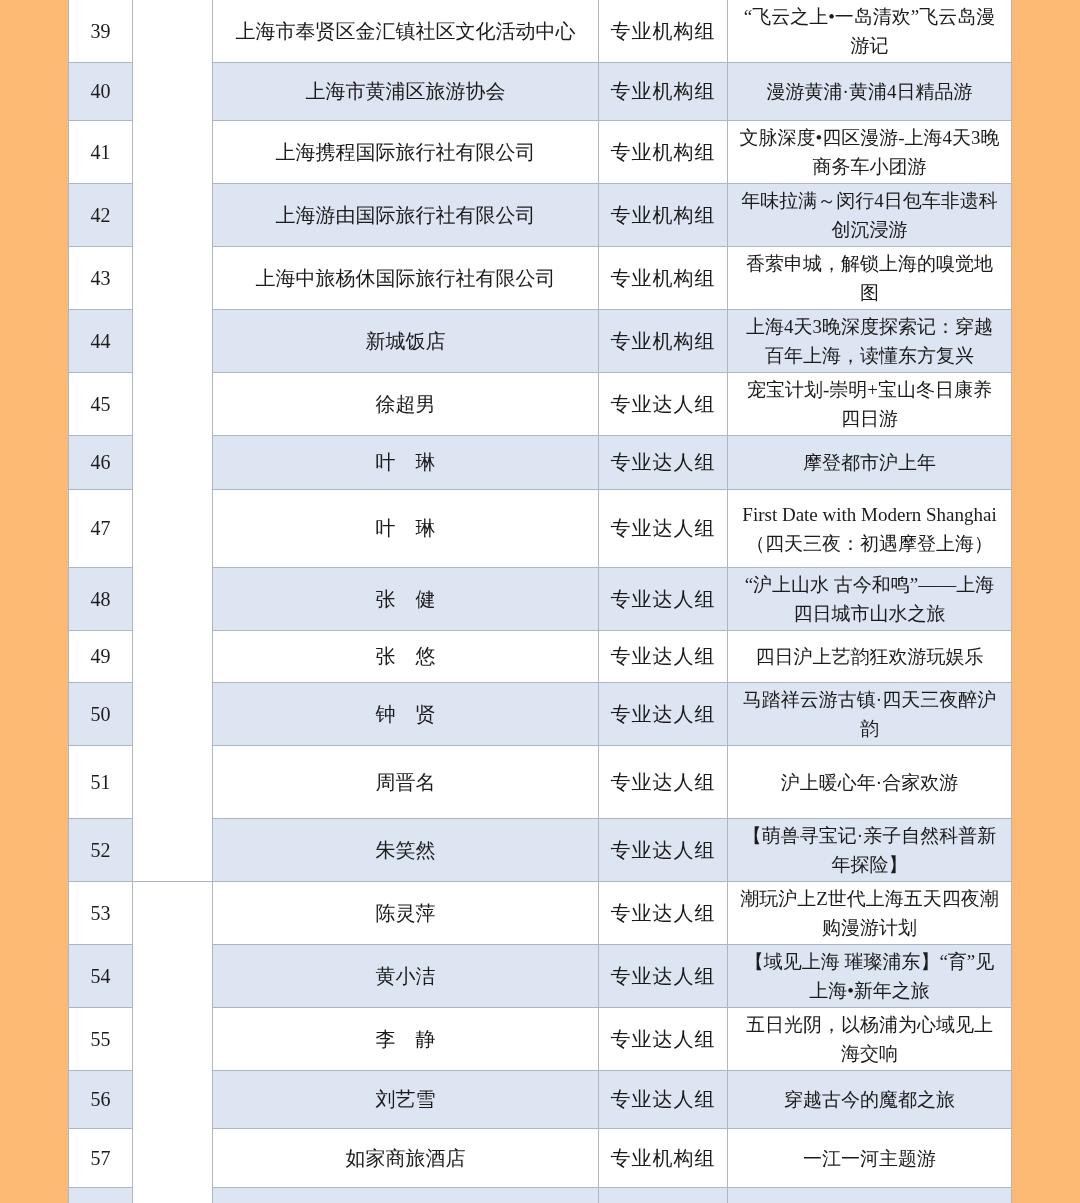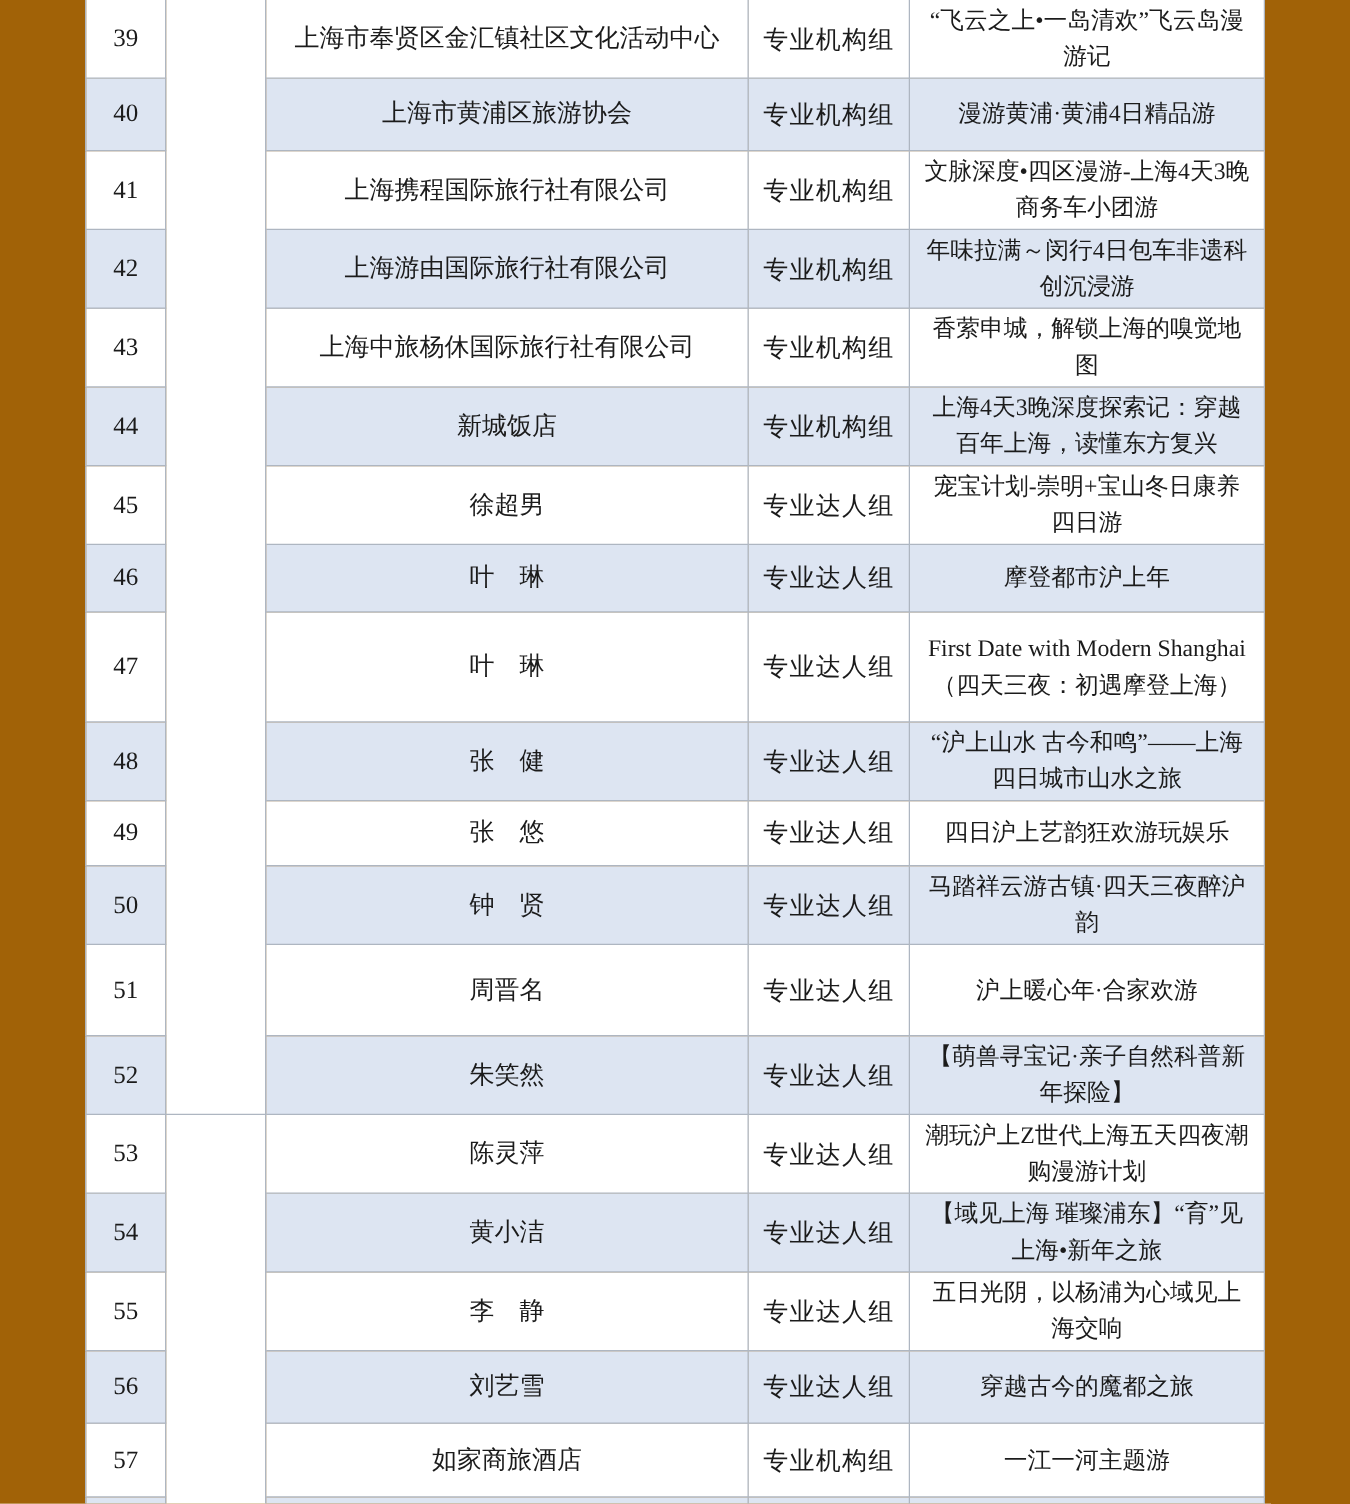--- a/index.html
+++ b/index.html
@@ -1,21 +1,21 @@
 <!DOCTYPE html>
 <html style="--band: #dde5f2; --border: #aeb6c1;"><head>
 <meta charset="utf-8">
 <style>
   html,body{margin:0;padding:0;}
   body{
     width:1080px;height:1203px;overflow:hidden;background:#ffffff;
     font-family:"Liberation Serif","DejaVu Serif",serif;
     color:#1b1b1b;
   }
-  .page{position:relative;width:1080px;height:1203px;overflow:hidden;background:#a16207;}
+  .page{position:relative;width:1080px;height:1203px;overflow:hidden;background:#fdba74;}
   table.award{
     position:absolute;left:68px;top:0;
     border-collapse:collapse;table-layout:fixed;
   }
   col.w-no{width:64px;}
   col.w-group{width:80px;}
   col.w-name{width:386px;}
   col.w-cat{width:129px;}
   col.w-title{width:284px;}
   td{
@@ -87,21 +87,21 @@
     <td class="c-name">徐超男</td>
     <td class="c-cat">专业达人组</td>
     <td class="c-title">宠宝计划-崇明+宝山冬日康养四日游</td>
   </tr>
         <tr class="band" style="height: 54px;">
     <td class="c-no">46</td>
     <td class="c-name">叶　琳</td>
     <td class="c-cat">专业达人组</td>
     <td class="c-title">摩登都市沪上年</td>
   </tr>
-        <tr style="height: 88px; font-family: Liberation Serif, serif;">
+        <tr style="height: 78px; font-family: Liberation Serif, serif;">
     <td class="c-no">47</td>
     <td class="c-name">叶　琳</td>
     <td class="c-cat">专业达人组</td>
     <td class="c-title">First Date with Modern Shanghai（四天三夜：初遇摩登上海）</td>
   </tr>
         <tr class="band" style="height: 58px;">
     <td class="c-no">48</td>
     <td class="c-name">张　健</td>
     <td class="c-cat">专业达人组</td>
     <td class="c-title">“沪上山水 古今和鸣”——上海四日城市山水之旅</td>

